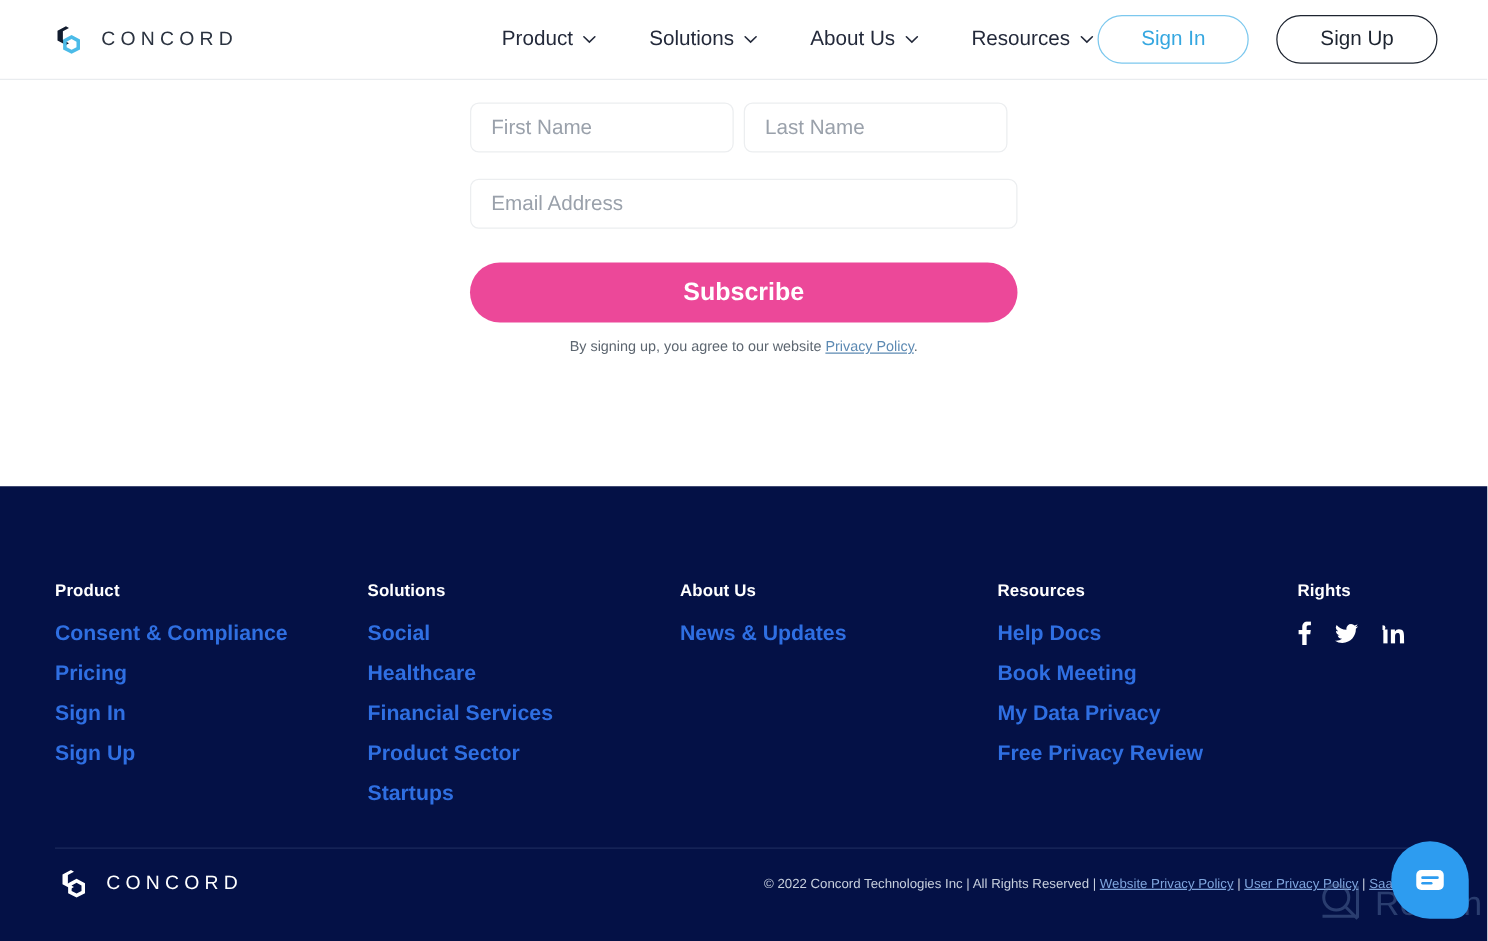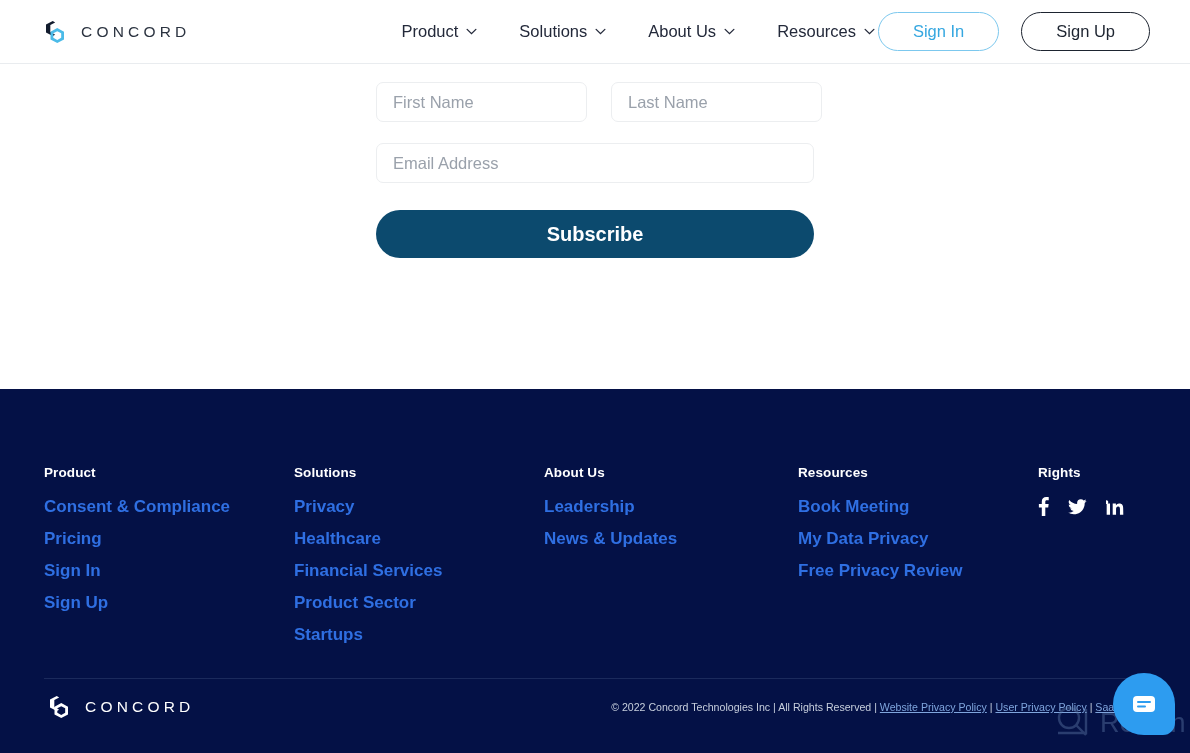--- a/index.html
+++ b/index.html
@@ -77,21 +77,21 @@
   .form-area {
     height: 325px;
     position: relative;
     background: #fff;
   }
   .form-wrap {
     width: 438px;
     margin: 0 auto;
     padding-top: 18px;
   }
-  .row { display: flex; gap: 24px; }
+  .row { display: flex; gap: 8px; }
   .fld {
     border: 1px solid #eceef0;
     border-radius: 7px;
     height: 40px;
     font-size: 16.5px;
     color: #1d2430;
     padding: 0 16px;
     font-family: "Liberation Sans", sans-serif;
     background: #fff;
     outline: none;
@@ -100,21 +100,21 @@
   .fld::placeholder { color: #9aa1ab; }
   .fld.half { width: 211px; }
   .fld.full { margin-top: 21px; }
 
   .subscribe {
     margin-top: 27px;
     width: 100%;
     height: 48px;
     border: none;
     border-radius: 26px;
-    background: #0c4a6e;
+    background: #ec4899;
     color: #ffffff;
     font-size: 20px;
     font-weight: 600;
     cursor: pointer;
     font-family: "Liberation Sans", sans-serif;
   }
   .legal {
     margin-top: 14px;
     text-align: center;
     font-size: 11.5px;
@@ -281,52 +281,55 @@
 </div>
 
 <div class="form-area">
   <div class="form-wrap">
     <div class="row">
       <input class="fld half" type="text" placeholder="First Name" style="">
       <input class="fld half" type="text" placeholder="Last Name" style="">
     </div>
     <input class="fld full" type="text" placeholder="Email Address" style="">
     <button class="subscribe">Subscribe</button>
+    <div class="legal">
+      <span>By signing up, you agree to our website </span><a href="#">Privacy Policy</a><span>.</span>
+    </div>
   </div>
 </div>
 
 <div class="footer">
 
   <div class="footer-cols">
 
     <div class="col-product">
       <div class="col-head">Product</div>
       <a class="col-link" href="#">Consent &amp; Compliance</a>
       <a class="col-link" href="#">Pricing</a>
       <a class="col-link" href="#">Sign In</a>
       <a class="col-link" href="#">Sign Up</a>
     </div>
 
     <div class="col-solutions">
       <div class="col-head">Solutions</div>
-      <a class="col-link" href="#">Privacy</a>
+      <a class="col-link" href="#">Social</a>
       <a class="col-link" href="#">Healthcare</a>
       <a class="col-link" href="#">Financial Services</a>
       <a class="col-link" href="#">Product Sector</a>
       <a class="col-link" href="#">Startups</a>
     </div>
 
     <div class="col-about">
       <div class="col-head">About Us</div>
-      <a class="col-link" href="#">Leadership</a>
       <a class="col-link" href="#">News &amp; Updates</a>
     </div>
 
     <div class="col-resources">
       <div class="col-head">Resources</div>
+      <a class="col-link" href="#">Help Docs</a>
       <a class="col-link" href="#">Book Meeting</a>
       <a class="col-link" href="#">My Data Privacy</a>
       <a class="col-link" href="#">Free Privacy Review</a>
     </div>
 
     <div class="col-social">
       <div class="col-head">Rights</div>
       <div class="social-icons">
         <span>
           <svg width="11" height="19" viewBox="0 0 11 19">

